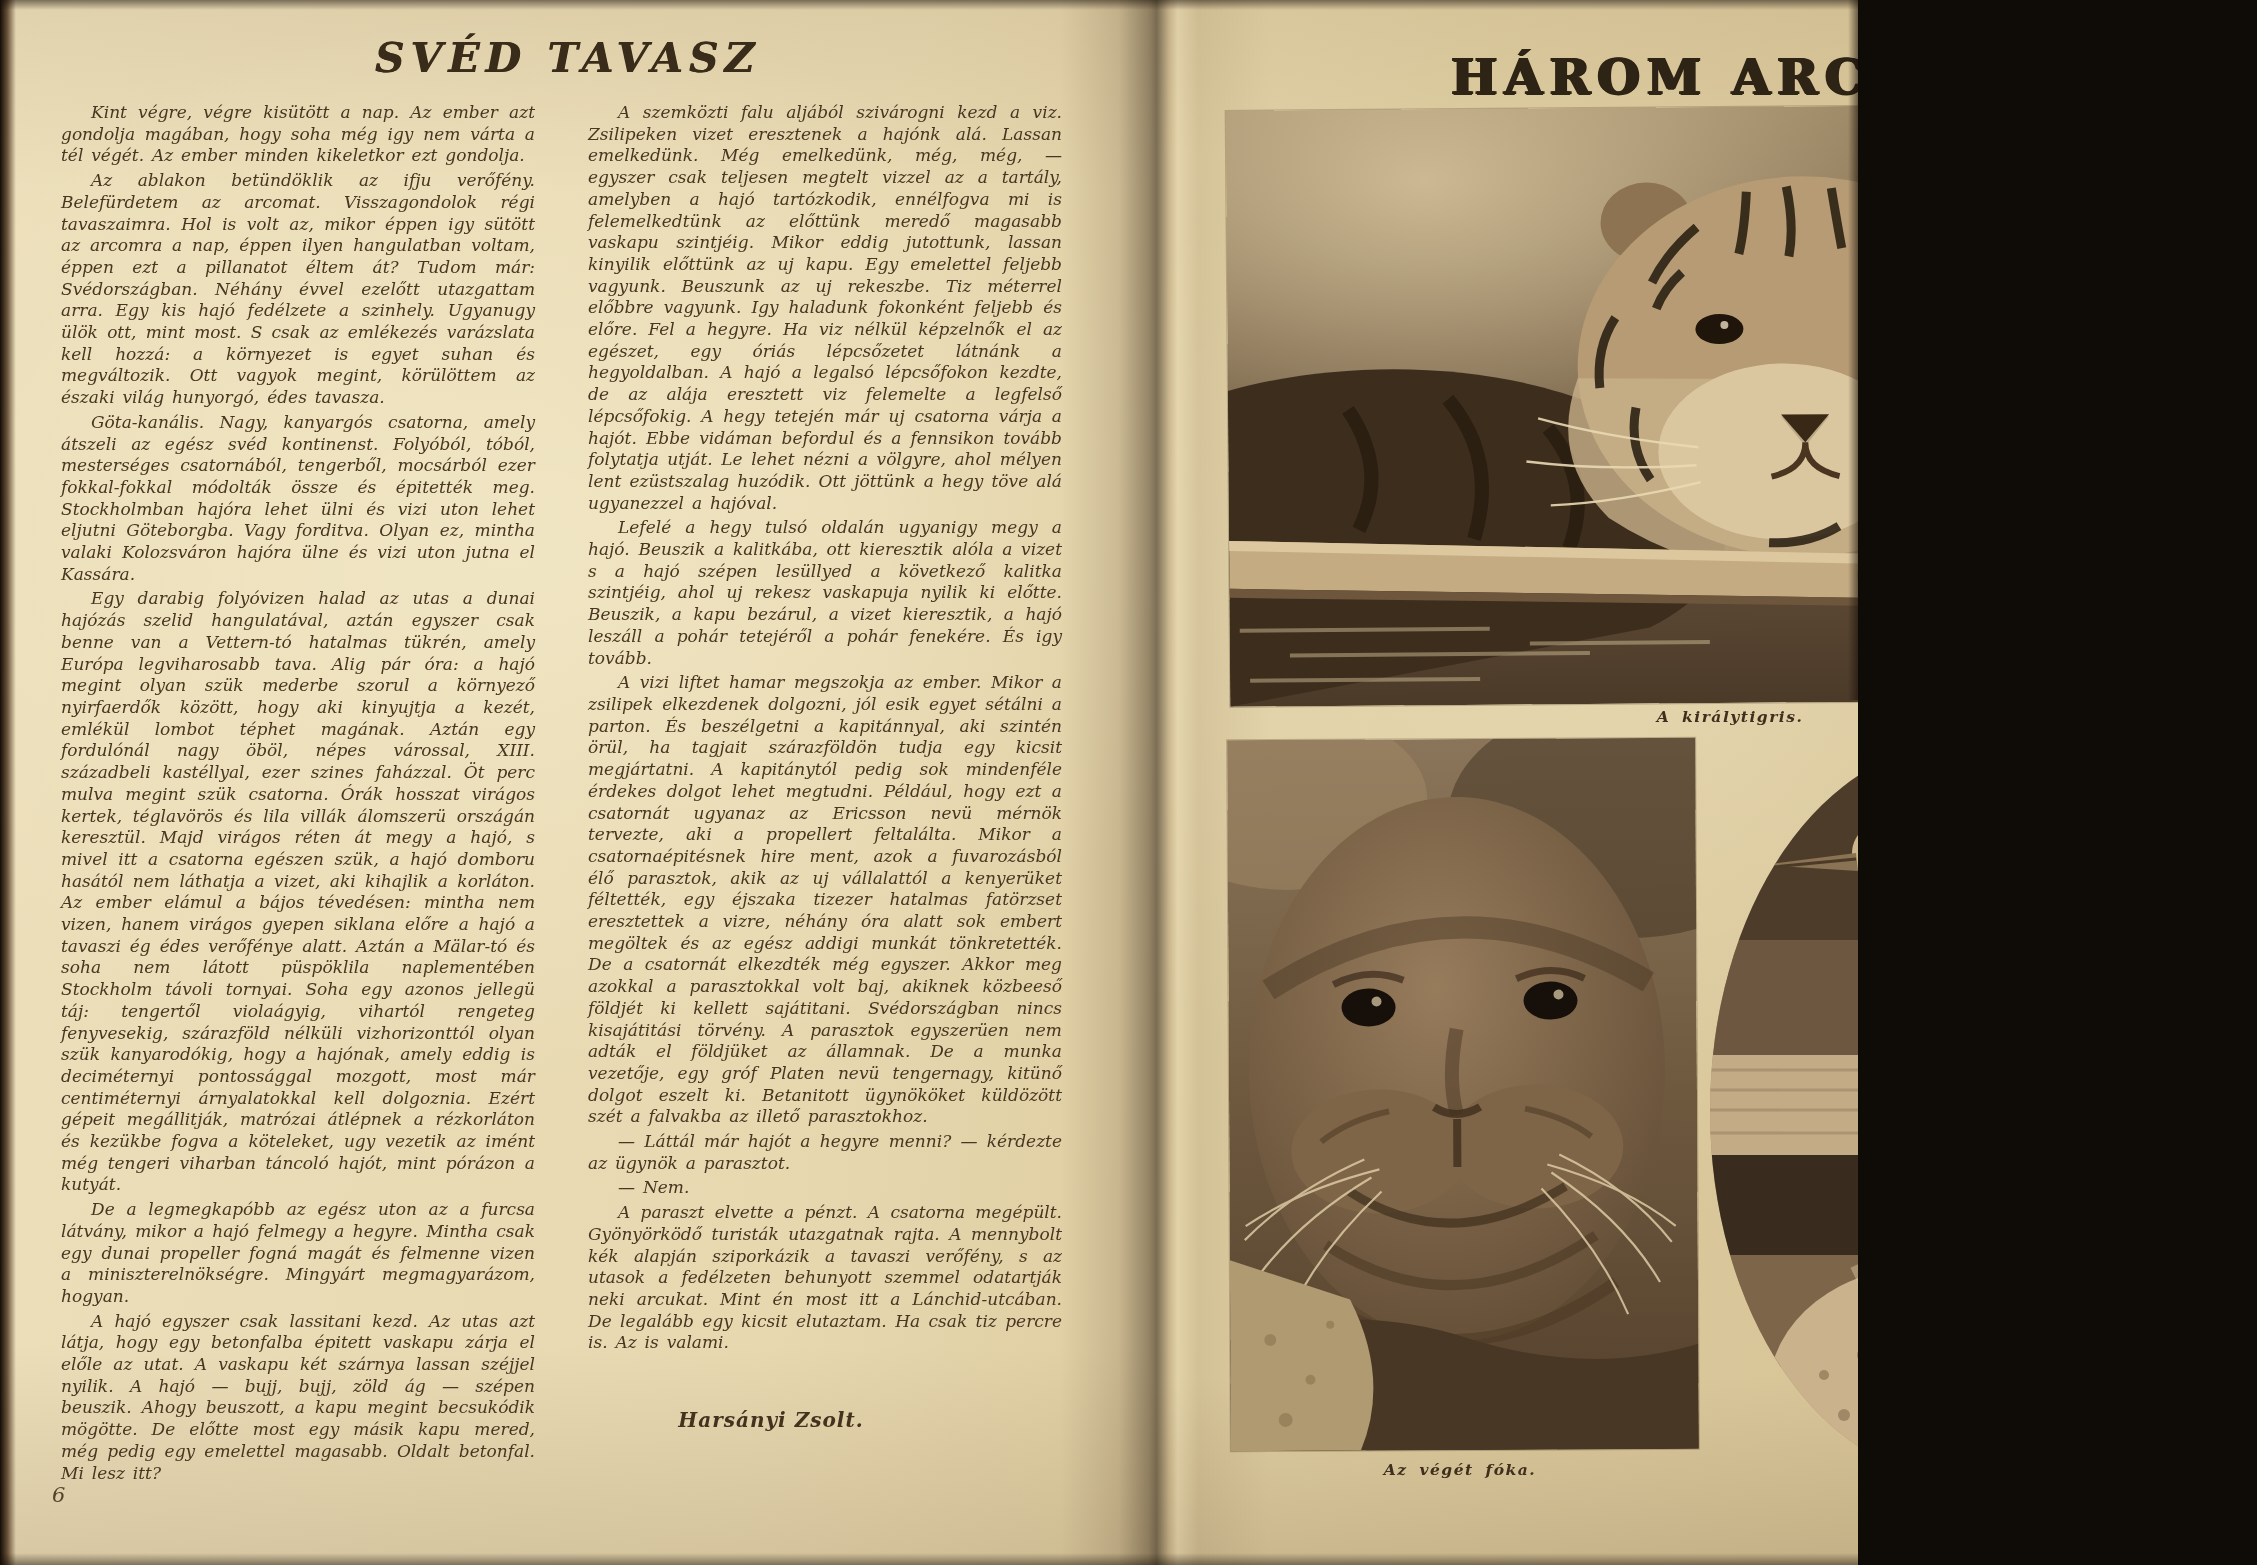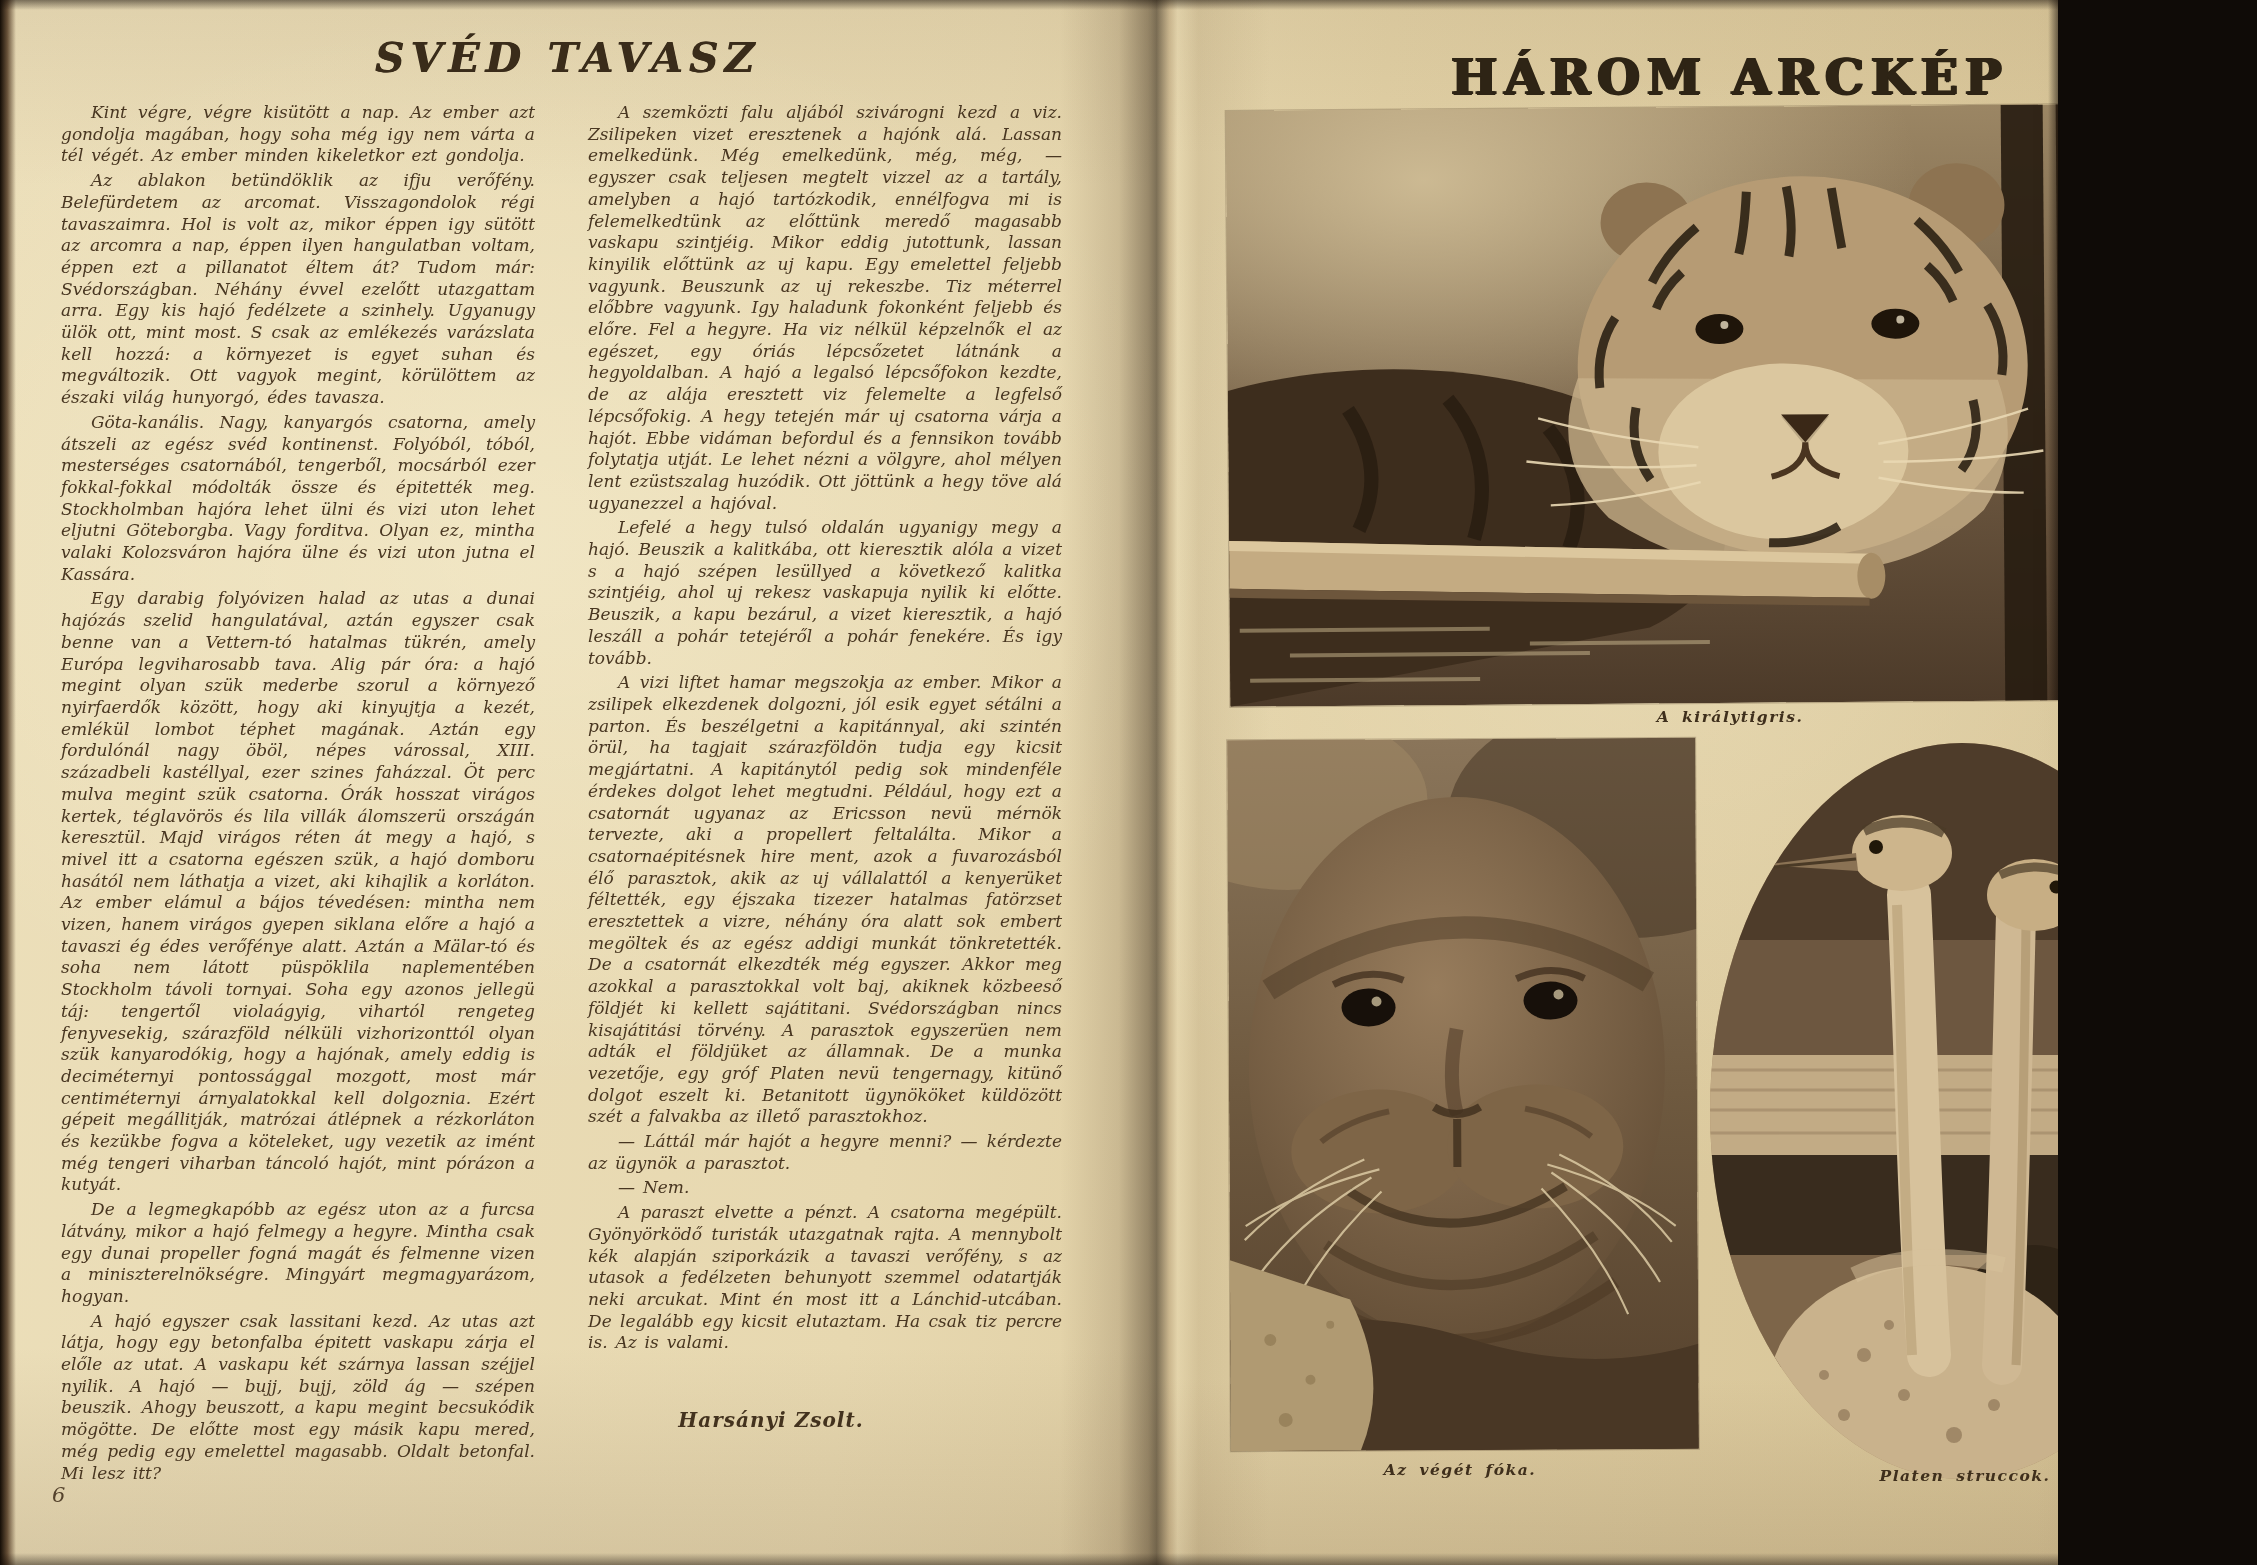--- a/index.html
+++ b/index.html
@@ -1,20 +1,19 @@
 <!DOCTYPE html>
 <html><head>
 <meta charset="utf-8">
 <style>
   html,body{margin:0;padding:0;background:#0f0b07;}
   #stage{
-    position:relative;width:2045px;height:1565px;overflow:hidden;
+    position:relative;width:1858px;height:1565px;overflow:hidden;
     font-family:"DejaVu Serif",serif;
     background:linear-gradient(97deg,#ecdfba 0%,#e7d8b0 45%,#e0cfa4 62%,#d7c497 100%);
-    padding-left:13px;
   }
   
   .page-shade{position:absolute;pointer-events:none;}
   #left-page-shade{left:0;top:0;width:1150px;height:1565px;
     background:
       radial-gradient(1200px 900px at 45% 35%, rgba(255,250,225,.35), rgba(0,0,0,0) 60%),
       linear-gradient(180deg, rgba(120,95,60,.10), rgba(0,0,0,0) 12%, rgba(0,0,0,0) 86%, rgba(110,85,55,.16));}
   #right-page-shade{left:1150px;top:0;width:1107px;height:1565px;
     background:
       radial-gradient(1100px 900px at 45% 40%, rgba(255,248,220,.28), rgba(0,0,0,0) 62%),

